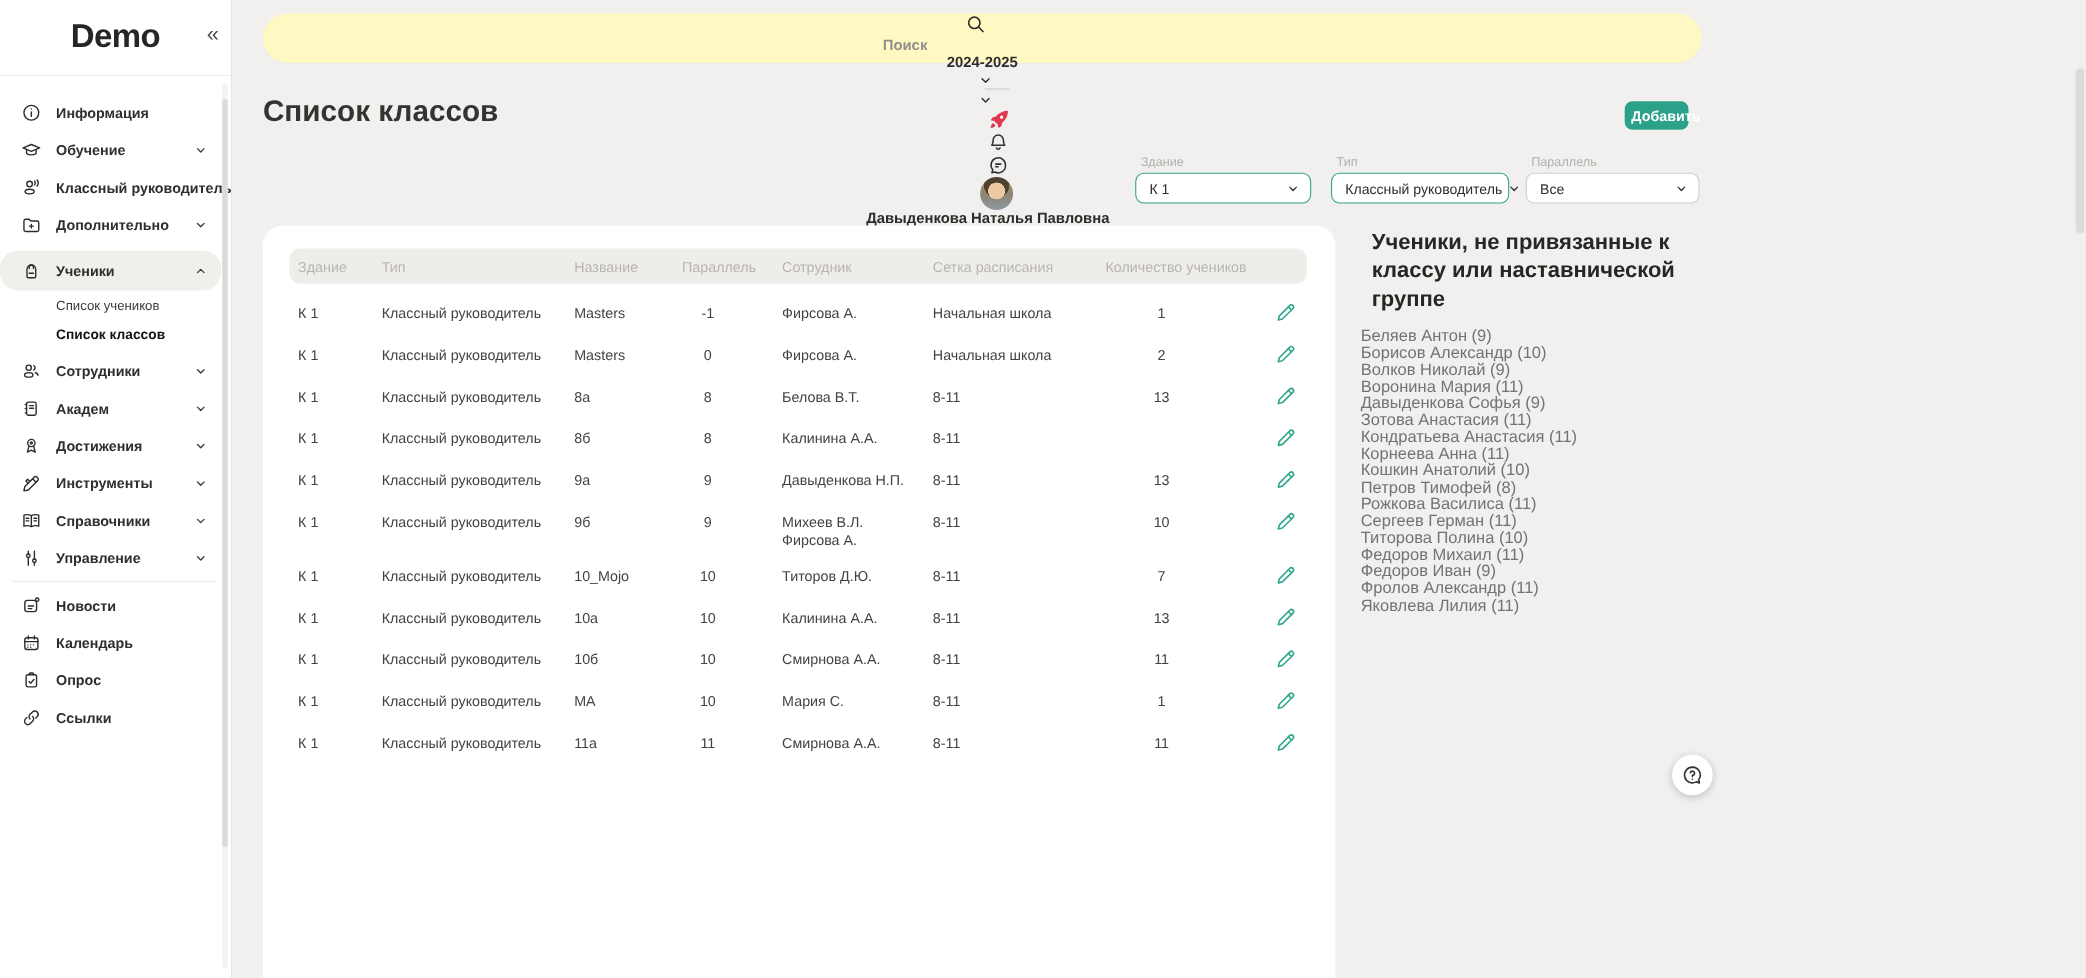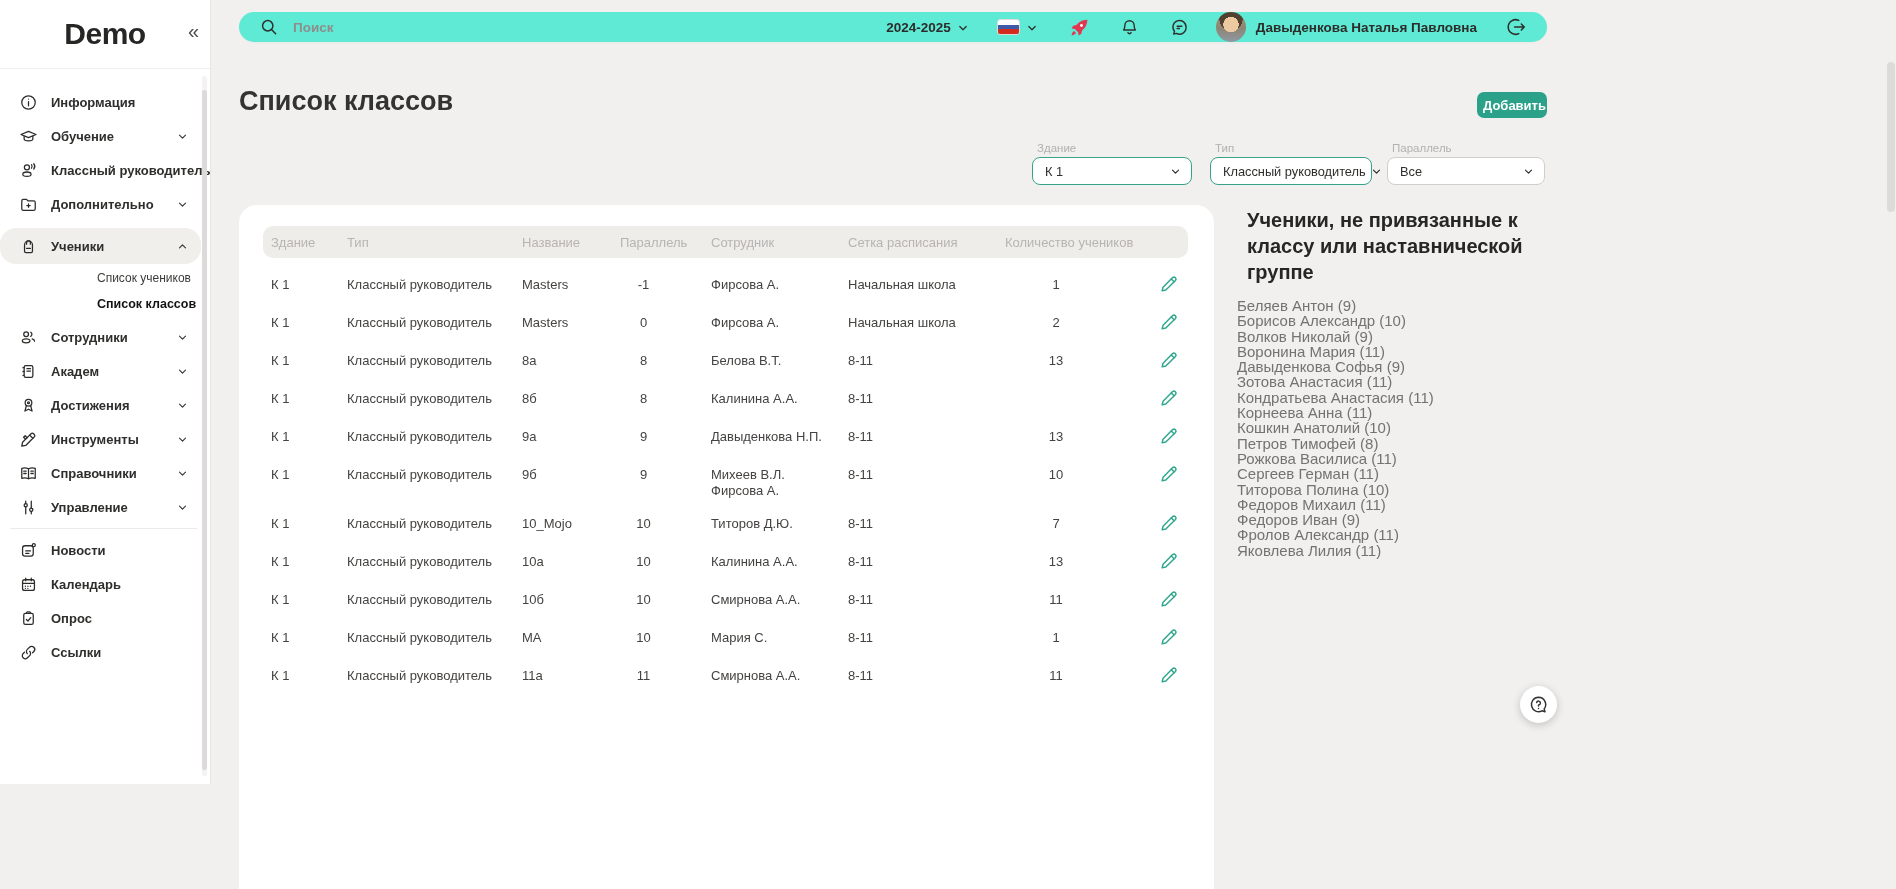--- a/index.html
+++ b/index.html
@@ -4,45 +4,45 @@
 <style>
   * { box-sizing: border-box; }
   html,body { margin:0; padding:0; }
   body {
     width:1896px; height:889px; overflow:hidden; position:relative;
     background:#f1f0ee; font-family:"Liberation Sans", sans-serif; color:#2e2e2c;
   }
   svg { display:block; }
 
   
-  .sidebar { position:absolute; left:0; top:0; width:211px; height:784px; background:#fff; border-right:1px solid #e6e5e3; z-index:5; }
+  .sidebar { position:absolute; left:0; top:0; width:211px; height:889px; background:#fff; border-right:1px solid #e6e5e3; z-index:5; }
   .logo-row { height:69px; position:relative; display:flex; align-items:center; justify-content:center; border-bottom:1px solid #efeeec; }
   .logo { font-size:30px; font-weight:800; letter-spacing:-0.5px; color:#262625; }
   .collapse { position:absolute; right:11px; top:21px; font-size:20px; color:#4c4c4a; cursor:pointer; line-height:1; }
   .nav { position:absolute; top:76px; left:0; right:9px; padding-top:9px; }
   .nav-item { display:flex; align-items:center; height:34px; padding:0 12px 0 19px; gap:13px; cursor:pointer; }
   .nav-item.active { background:#f1efec; border-radius:16px; height:36px; margin-top:7px; }
   .nav-ic { width:19px; height:19px; color:#2c2c2a; flex:none; }
   .nav-ic svg { width:19px; height:19px; }
   .nav-label { font-size:13px; font-weight:700; color:#2e2e2c; white-space:nowrap; }
   .nav-chev { margin-left:auto; width:13px; height:13px; color:#3a3a38; flex:none; }
   .nav-chev svg { width:13px; height:13px; }
   .nav-chev.up { transform:rotate(180deg); }
-  .nav-sub { padding:7px 0 9px 51px; display:flex; flex-direction:column; gap:12px;margin-left:46px; }
+  .nav-sub { padding:7px 0 9px 51px; display:flex; flex-direction:column; gap:12px; }
   .nav-subitem { font-size:12px; color:#3c3c3a; cursor:pointer; }
   .nav-subitem.current { font-weight:700; font-size:12.5px; color:#131312; }
   .nav-divider { height:1px; background:#eceae8; margin:4px 4px 4px 10px; }
   .sb-track { position:absolute; right:3px; top:76px; bottom:8px; width:5px; background:#f4f3f2; border-radius:3px; }
   .sb-thumb { position:absolute; left:0; top:14px; width:5px; height:680px; background:#dcdbd9; border-radius:3px; }
 
   
   .main { position:absolute; left:212px; top:0; right:0; bottom:0; }
 
-  .pill { position:absolute; left:27px; top:12px; width:1308px; height:30px; background:#5eead4; border-radius:23px;
-          display:flex; align-items:center; padding:0 20px; box-shadow:0 1px 2px rgba(0,0,0,0.03); }
+  .pill { position:absolute; left:27px; top:12px; width:1308px; height:45px; background:#fef9c3; border-radius:23px;
+          display:flex; align-items:center; padding:0 20px; box-shadow:0 1px 2px rgba(0,0,0,0.03);flex-direction:column; }
   .search-ic { width:20px; height:20px; color:#2f2f2d; margin-right:12px; flex:none; }
   .search-ic svg { width:20px; height:20px; }
   .search-input { flex:1; border:none; outline:none; background:transparent; font-family:inherit; font-size:13.5px; font-weight:700; color:#2e2e2c; }
   .search-input::placeholder { color:#8f8e8c; font-weight:700; }
   .year { font-size:13.5px; font-weight:700; color:#2c2c2a; cursor:pointer; }
   .tchev { width:14px; height:14px; color:#2f2f2d; margin:2px 0 0 5px; cursor:pointer; }
   .tchev svg { width:14px; height:14px; }
   .flag { width:23px; height:16px; border-radius:3px; overflow:hidden; border:1px solid #dddcda; display:flex; flex-direction:column; margin-left:27px; cursor:pointer; }
   .flag div { flex:1; }
   .tic { width:21px; height:21px; color:#2f2f2d; cursor:pointer; flex:none; }
@@ -54,21 +54,21 @@
     background:
       radial-gradient(circle at 50% 42%, #ecc9a0 0 33%, rgba(0,0,0,0) 34%),
       radial-gradient(circle at 50% 24%, #50402f 0 42%, rgba(0,0,0,0) 43%),
       linear-gradient(180deg, #a3906f 0%, #8d8574 55%, #8e99a4 100%);
   }
   .uname { font-size:13.5px; font-weight:700; color:#2c2c2a; margin-left:10px; white-space:nowrap; }
   .logout { margin-left:28px; width:22px; height:22px; }
   .logout svg { width:22px; height:22px; }
 
   .page-title { position:absolute; left:27px; top:86px; font-size:27px; font-weight:800; color:#333331; }
-  .add-btn { position:absolute; left:1265px; top:92px; width:70px; height:26px; background:#2ca189; color:#fff;
+  .add-btn { position:absolute; left:1265px; top:92px; width:58px; height:26px; background:#2ca189; color:#fff;
              border:none; border-radius:7px; font-family:inherit; font-size:13px; font-weight:700; cursor:pointer; }
 
   .filters { position:absolute; left:0; top:142px; width:100%; height:46px; }
   .filter { position:absolute; top:0; }
   .filter:nth-child(1) { left:820px; width:160px; }
   .filter:nth-child(2) { left:998px; width:162px; }
   .filter:nth-child(3) { left:1175px; width:158px; }
   .f-label { font-size:11.5px; color:#b2b1af; margin:0 0 3px 5px; }
   .f-select { height:28px; border-radius:8px; background:#fff; display:flex; align-items:center; justify-content:space-between;
               padding:0 9px 0 12px; font-size:12.8px; color:#2e2e2c; cursor:pointer; white-space:nowrap; }

